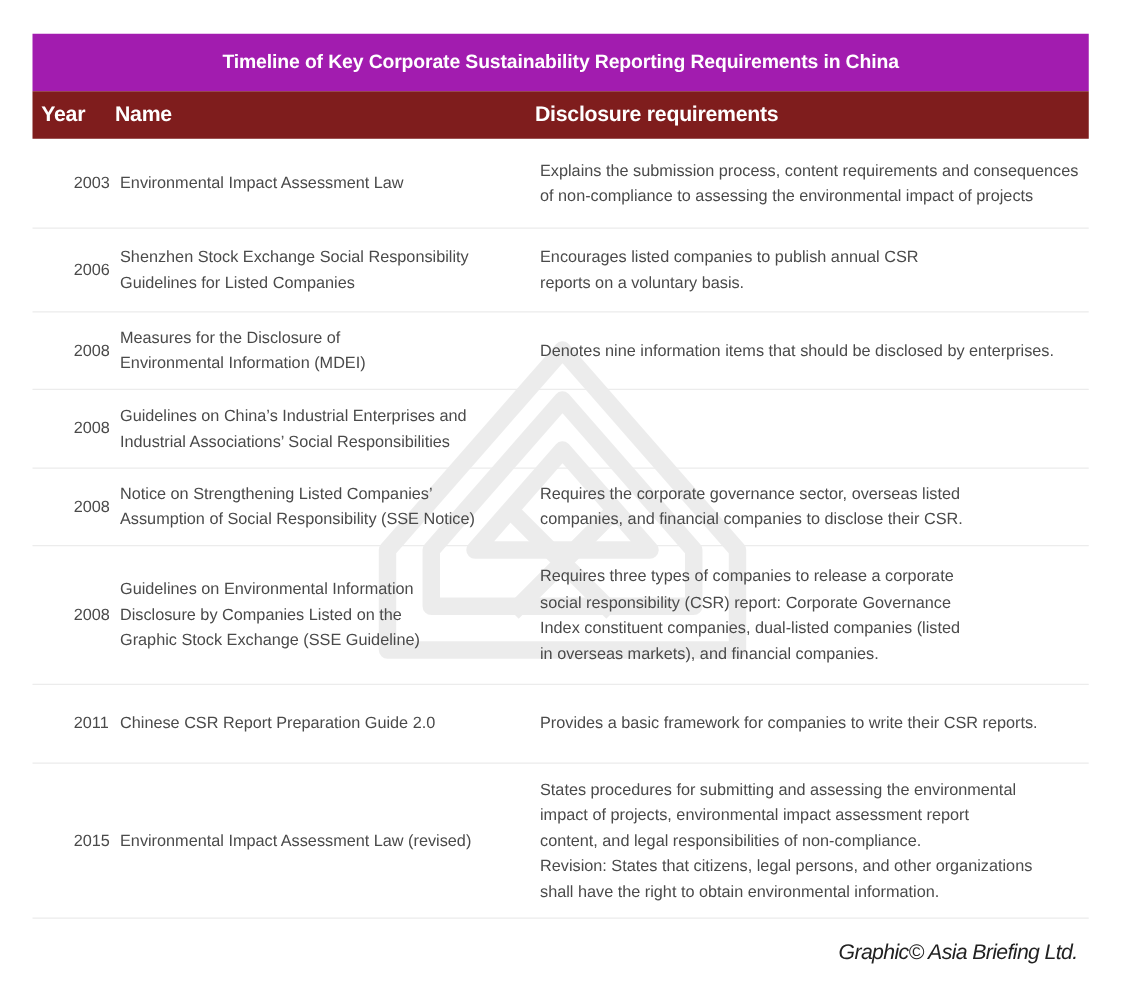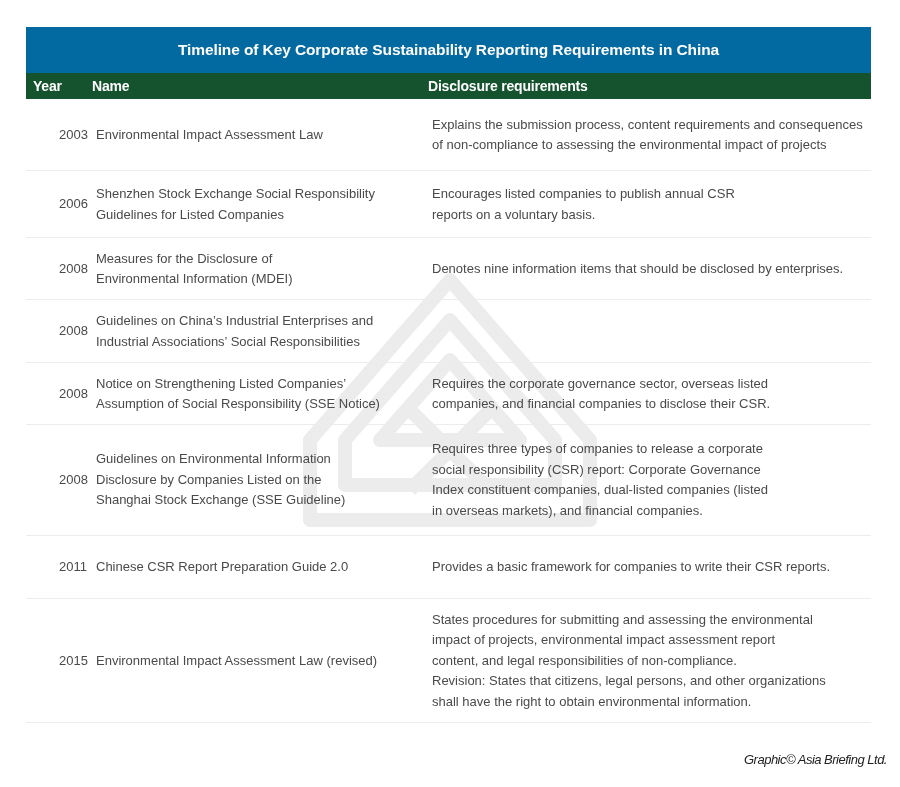--- a/index.html
+++ b/index.html
@@ -16,35 +16,35 @@
       color: #4a4a4a;
     }
     .table-wrap {
       position: absolute;
       left: 26px;
       top: 27px;
       width: 845px;
     }
     .title-band {
       height: 46px;
-      background: #0369a1;
+      background: #a21caf;
       color: #ffffff;
       font-weight: bold;
       font-size: 15.5px;
       display: flex;
       align-items: center;
       justify-content: center;
       letter-spacing: -0.1px;
     }
     .head-band {
-      height: 26px;
-      background: #14532d;
+      height: 38px;
+      background: #7f1d1d;
       color: #ffffff;
       font-weight: bold;
-      font-size: 14px;
+      font-size: 17px;
       position: relative;
     }
     .head-band span {
       position: absolute;
       top: 50%;
       transform: translateY(-50%);
       letter-spacing: -0.2px;
     }
     .h-year { left: 7px; }
     .h-name { left: 66px; }
@@ -63,24 +63,24 @@
       top: 50%;
       transform: translateY(-50%);
       white-space: pre-line;
     }
     .c-year { left: 9px; margin-left: 24px; }
     .c-name { left: 70px; width: 320px; }
     .c-disc { left: 406px; width: 435px; }
 
     .credit {
       position: absolute;
-      right: 13px;
+      right: 38px;
       top: 752px;
       font-style: italic;
-      font-size: 13px;
+      font-size: 17px;
       color: #222222;
       letter-spacing: -0.5px;
     }
     .watermark {
       position: absolute;
       left: 300px;
       top: 270px;
       width: 300px;
       height: 260px;
       pointer-events: none;
@@ -137,21 +137,21 @@
       <span class="cell c-year">2008</span>
       <span class="cell c-name">Notice on Strengthening Listed Companies’
 Assumption of Social Responsibility (SSE Notice)</span>
       <span class="cell c-disc">Requires the corporate governance sector, overseas listed
 companies, and financial companies to disclose their CSR.</span>
     </div>
     <div class="row" style="height:111px">
       <span class="cell c-year">2008</span>
       <span class="cell c-name">Guidelines on Environmental Information
 Disclosure by Companies Listed on the
-Shanghai Stock Exchange (SSE Guideline)</span>
+Graphic Stock Exchange (SSE Guideline)</span>
       <span class="cell c-disc">Requires three types of companies to release a corporate
 social responsibility (CSR) report: Corporate Governance
 Index constituent companies, dual-listed companies (listed
 in overseas markets), and financial companies.</span>
     </div>
     <div class="row" style="height:63px">
       <span class="cell c-year">2011</span>
       <span class="cell c-name">Chinese CSR Report Preparation Guide 2.0</span>
       <span class="cell c-disc">Provides a basic framework for companies to write their CSR reports.</span>
     </div>

